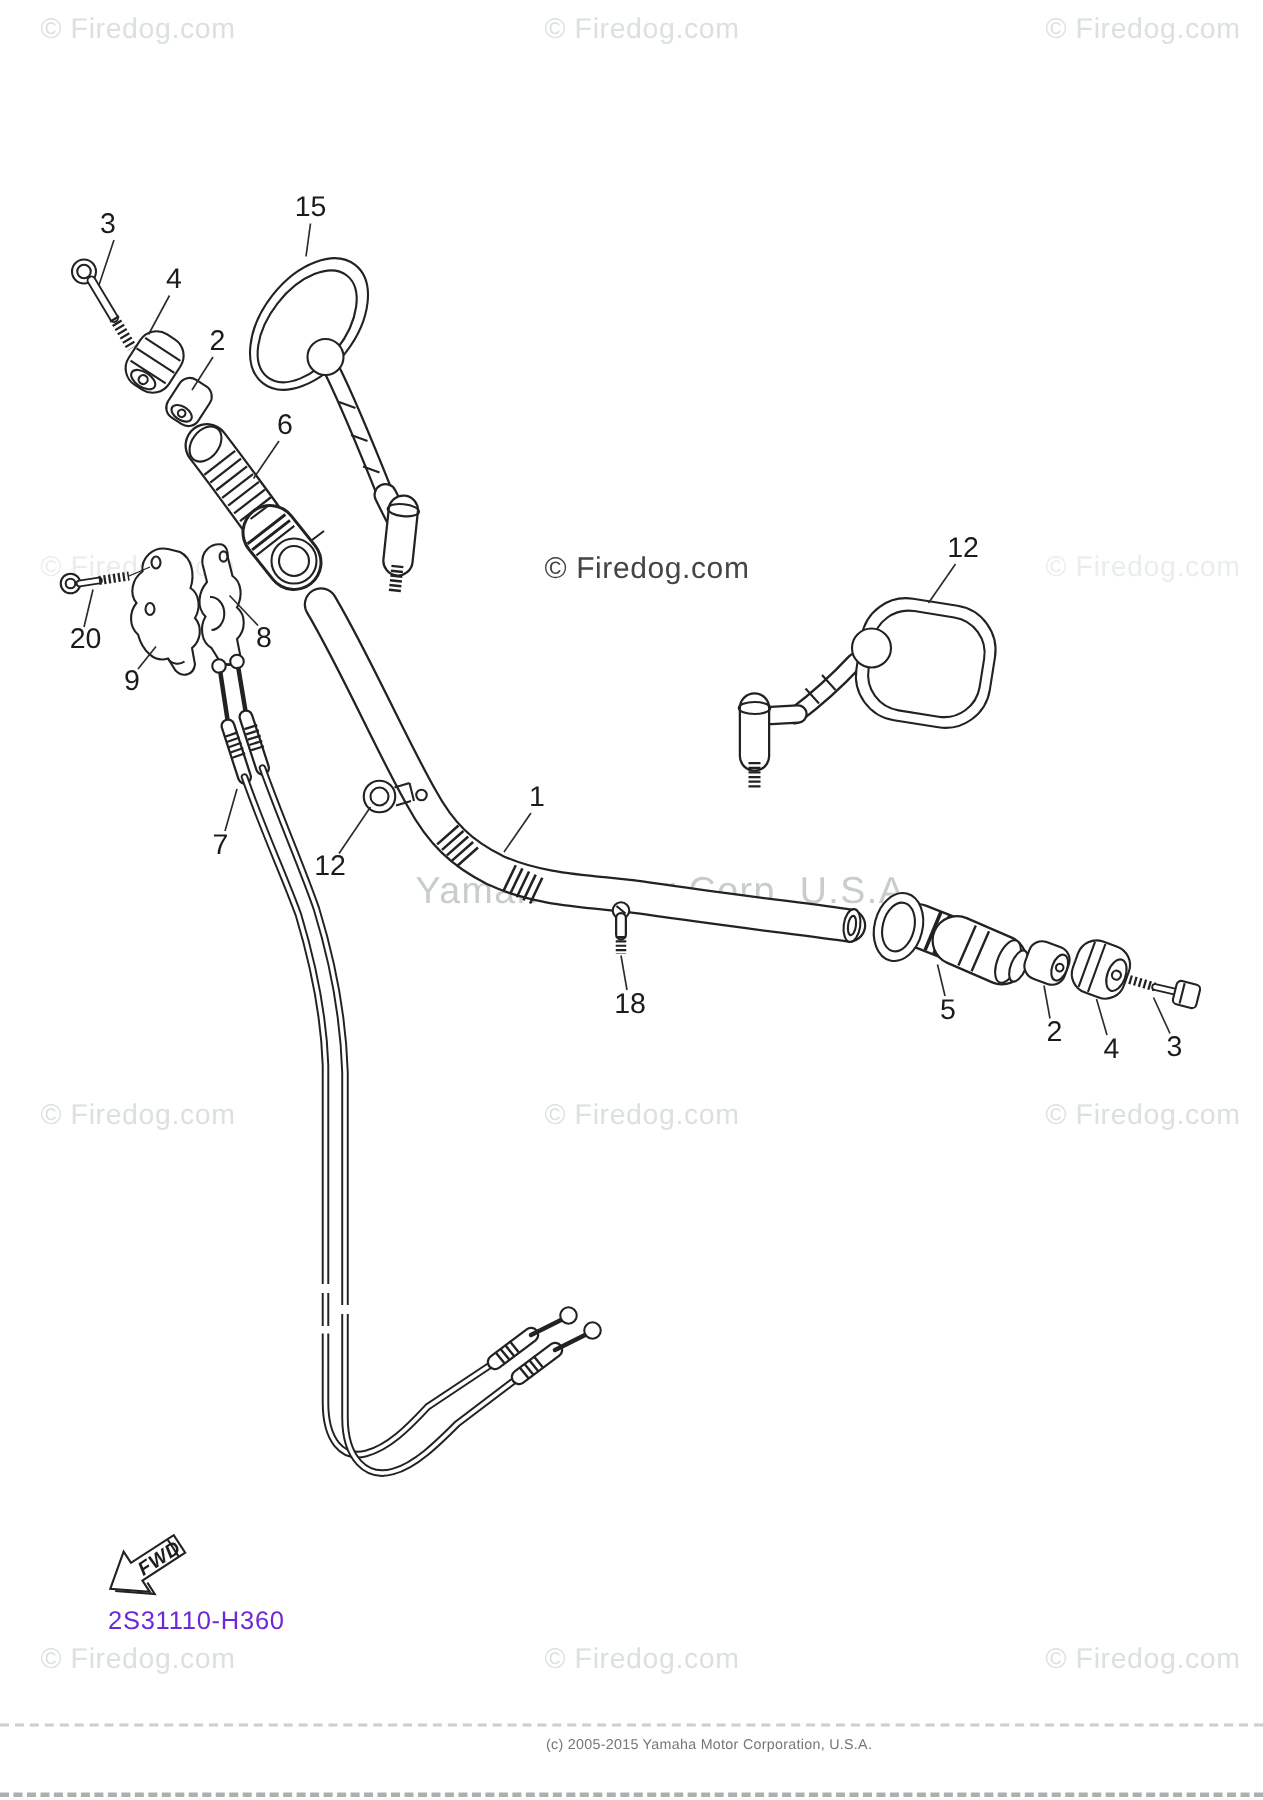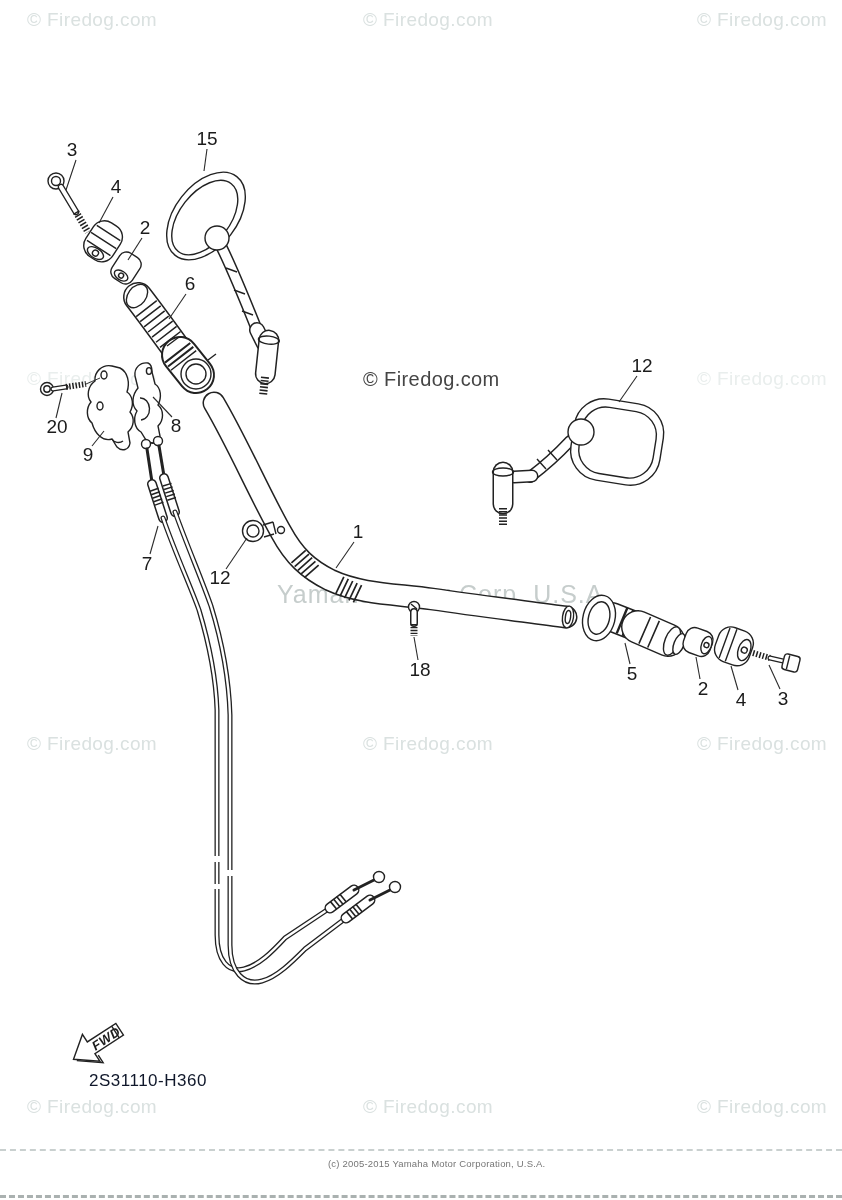--- a/index.html
+++ b/index.html
@@ -17,26 +17,26 @@
   svg.art{position:absolute;left:0;top:0;}
   .o  {stroke:#222;fill:none;stroke-width:1.4;}
   .of {stroke:#222;fill:#fff;stroke-width:1.4;}
   .thin{stroke:#222;fill:none;stroke-width:.9;}
   .tubeB{stroke:#222;fill:none;stroke-linecap:round;}
   .tubeW{stroke:#fff;fill:none;stroke-linecap:round;}
   .knurl{stroke:#222;fill:none;}
   .leader{stroke:#2b2b2b;stroke-width:1.1;}
   .fwd{font:italic 700 13px "Liberation Sans",sans-serif;fill:#1c1c1c;letter-spacing:.5px;}
   .callout{position:absolute;transform:translate(-50%,-50%);font-size:19px;color:#1b1b1b;}
-  .part-code{position:absolute;left:72px;top:1071px;font-size:17px;color:#0f172a;letter-spacing:.5px;margin-left:17px;}
+  .part-code{position:absolute;left:72px;top:1071px;font-size:17px;color:#6d28d9;letter-spacing:.5px;}
   
   .dashline{position:absolute;left:0;width:842px;height:0;}
   .dash1{top:1149px;border-top:2px dashed #c9d0cf;}
   .dash2{top:1195px;border-top:3px dashed #aab1b0;}
-  .small-print{position:absolute;left:328px;top:1158px;font-size:9.5px;color:#767676;
+  .small-print{position:absolute;left:364px;top:1158px;font-size:9.5px;color:#767676;
                letter-spacing:.2px;white-space:nowrap;}
   .copyright{position:absolute;left:0;top:1155px;width:842px;text-align:center;
              font-size:30px;color:#000;white-space:nowrap;}
 </style>
 </head>
 <body>
 
 <div class="page">
 
   <span class="wm r1 cl">© Firedog.com</span>

